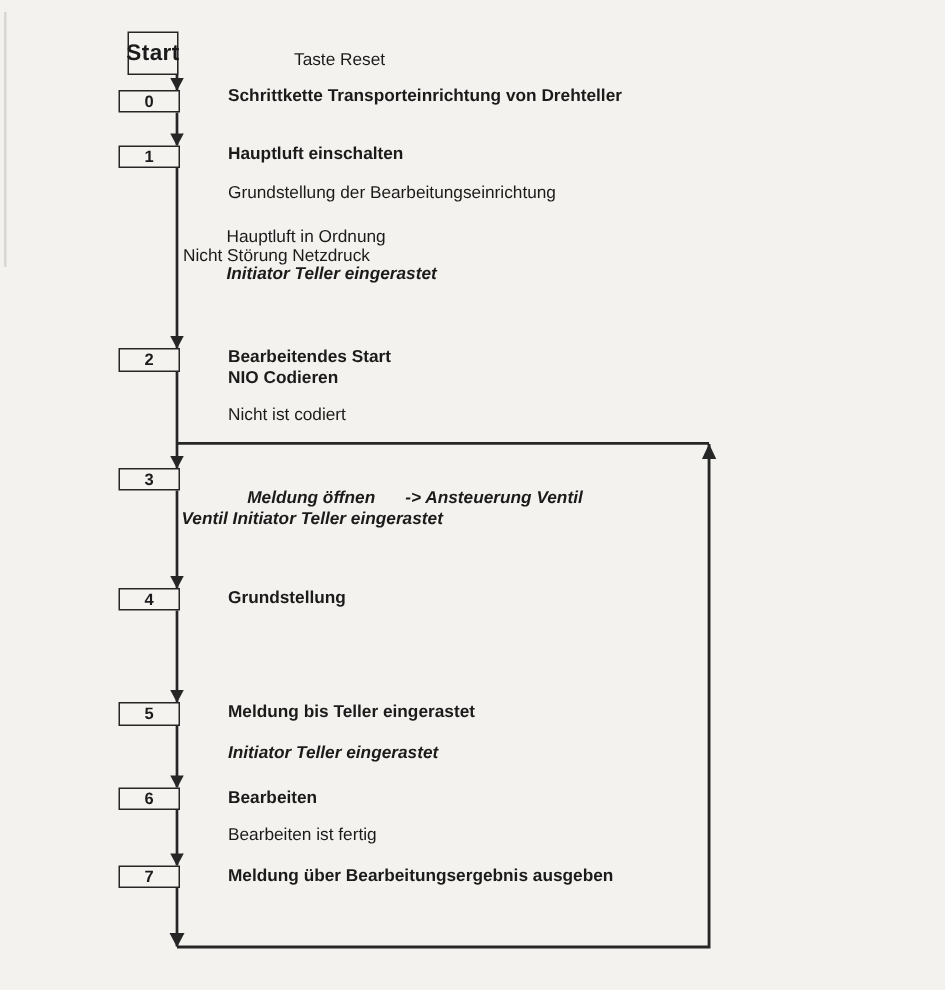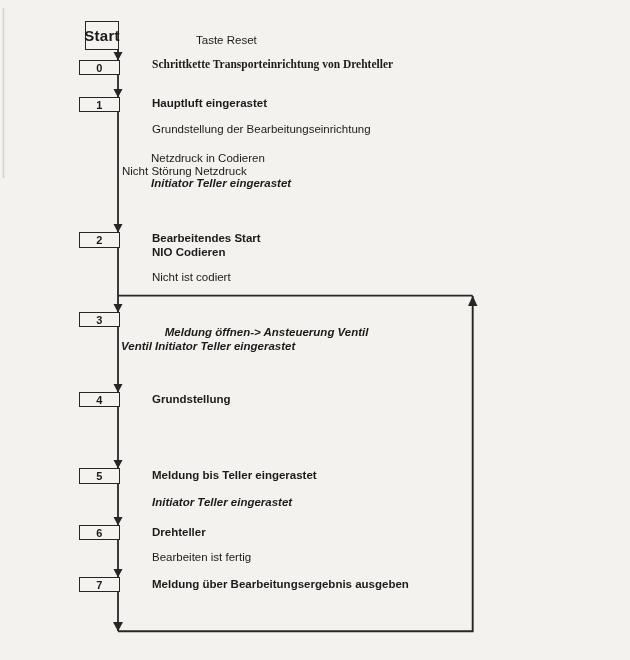--- a/index.html
+++ b/index.html
@@ -32,21 +32,21 @@
   .txt {
     position: absolute;
     font-size: 11.5px;
     line-height: 1.15;
     color: #1b1b1b;
     white-space: pre;
     z-index: 2;
   }
   .b  { font-weight: 700; }
   .bi { font-weight: 700; font-style: italic; }
-  .gap2 { }
+  .gap2 { margin-left: 20px; }
 </style>
 </head>
 <body>
 
 <div class="page">
 
   <svg class="connectors" viewBox="0 0 630 660" xmlns="http://www.w3.org/2000/svg">
 
     <line x1="3.5" y1="8" x2="3.5" y2="178" stroke="#d6d5d1" stroke-width="1.6"></line>
 
@@ -89,33 +89,33 @@
     <span>5</span>
   </div>
   <div class="step-box" style="left:79px; top:525px; width:41px; height:15px;">
     <span>6</span>
   </div>
   <div class="step-box" style="left:79px; top:577px; width:41px; height:15px;">
     <span>7</span>
   </div>
 
   <div class="txt" style="left:152px; top:34px;margin-left:44px;">Taste Reset</div>
-  <div class="txt b" style="left:152px; top:58px;font-family:Liberation Serif, serif;">Schrittkette Transporteinrichtung von Drehteller</div>
-  <div class="txt b" style="left:152px; top:97px;">Hauptluft eingerastet</div>
+  <div class="txt b" style="left:152px; top:58px;">Schrittkette Transporteinrichtung von Drehteller</div>
+  <div class="txt b" style="left:152px; top:97px;">Hauptluft einschalten</div>
   <div class="txt" style="left:152px; top:123px;">Grundstellung der Bearbeitungseinrichtung</div>
-  <div class="txt" style="left:151px; top:152px;">Netzdruck in Codieren</div>
+  <div class="txt" style="left:151px; top:152px;">Hauptluft in Ordnung</div>
   <div class="txt" style="left:122px; top:165px;">Nicht Störung Netzdruck</div>
   <div class="txt bi" style="left:151px; top:177px;">Initiator Teller eingerastet</div>
   <div class="txt b" style="left:152px; top:232px;">Bearbeitendes Start</div>
   <div class="txt b" style="left:152px; top:246px;">NIO Codieren</div>
   <div class="txt" style="left:152px; top:271px;">Nicht ist codiert</div>
   <div class="txt bi" style="left:152px; top:313px;">
     <span>Meldung öffnen</span><span class="gap2">-&gt; Ansteuerung Ventil</span>
   </div>
   <div class="txt bi" style="left:121px; top:340px;">Ventil Initiator Teller eingerastet</div>
   <div class="txt b" style="left:152px; top:393px;">Grundstellung</div>
   <div class="txt b" style="left:152px; top:469px;">Meldung bis Teller eingerastet</div>
   <div class="txt bi" style="left:152px; top:496px;">Initiator Teller eingerastet</div>
-  <div class="txt b" style="left:152px; top:526px;">Drehteller</div>
+  <div class="txt b" style="left:152px; top:526px;">Bearbeiten</div>
   <div class="txt" style="left:152px; top:551px;text-align:right;">Bearbeiten ist fertig</div>
   <div class="txt b" style="left:152px; top:578px;">Meldung über Bearbeitungsergebnis ausgeben</div>
 
 </div>
 
 </body></html>

